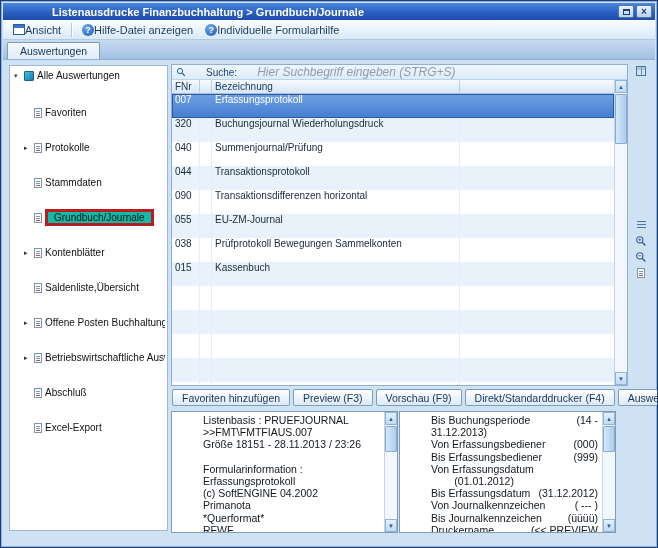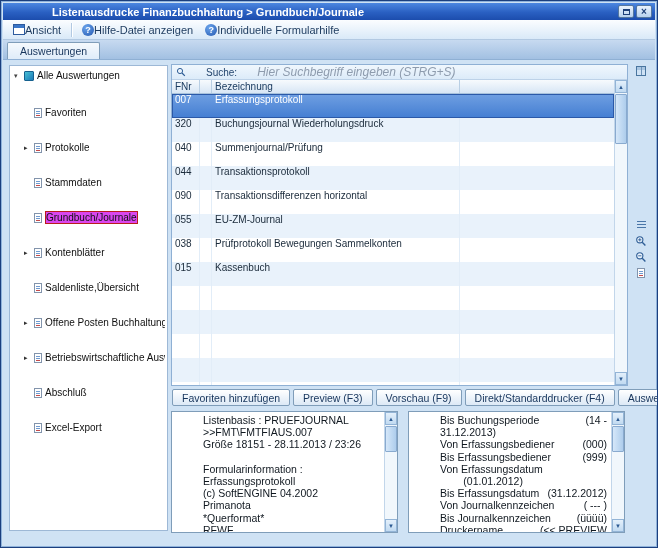--- a/index.html
+++ b/index.html
@@ -50,21 +50,21 @@
   .reports-icon { width:10px; height:10px; flex:0 0 10px; border:1px solid #16618f; border-radius:1px;
                   background:linear-gradient(135deg,#49c0d4,#1a7ab8); }
   .tree-item { display:flex; align-items:center; gap:3px; padding:0 2px 0 14px; height:13px; white-space:nowrap;margin-top:22px; }
   .expand-arrow { width:7px; flex:0 0 7px; font-size:7px; color:#333; line-height:1; visibility:hidden; }
   .expand-arrow.show { visibility:visible; }
   .expand-arrow.show::before { content:"▸"; }
   .doc-icon { width:8px; height:10px; flex:0 0 8px; background:#fff; border:1px solid #8294ac; position:relative; }
   .doc-icon::before { content:""; position:absolute; left:1px; top:2px; width:4px; height:1px;
                       background:#6f9ad0; box-shadow:0 2px 0 #6f9ad0, 0 4px 0 #c24a4a; }
   .tree-label { overflow:hidden; }
-  .tree-item.selected .tree-label { border:1px solid #b91c1c; background:#d946ef; padding:0 0; }
+  .tree-item.selected .tree-label { border:3px solid #b91c1c; background:#14b8a6; padding:0 6px; }
 
   
   .list-panel { position:absolute; left:170px; top:63px; width:457px; height:322px;
                 background:#fff; border:1px solid #8fb0d4; display:flex; flex-direction:column; font-size:10px; }
   .search-row { height:15px; flex:0 0 15px; background:linear-gradient(180deg,#f0f7fd,#dcebf9);
                 border-bottom:1px solid #bdd2e8; display:flex; align-items:center; gap:20px;
                 padding:0 4px; color:#24466e; }
   .search-input { flex:1; border:none; background:transparent; outline:none;
                   font-family:inherit; font-size:12px; color:#223; height:13px; }
   .search-input::placeholder { font-style:italic; color:#8e9cae; }
@@ -112,21 +112,21 @@
   
   .actions { position:absolute; left:171px; top:388px; display:flex; gap:3px; }
   .action-btn { height:17px; padding:0 9px; font-family:inherit; font-size:10.5px; color:#17355c;
                 background:linear-gradient(180deg,#ffffff,#dce9f6); border:1px solid #7f9db9;
                 border-radius:2px; display:flex; align-items:center; white-space:nowrap; }
 
   
   .info-panel { position:absolute; top:410px; height:122px; background:#fff;
                 border:1px solid #7f9db9; display:flex; font-size:10.5px; color:#101820; }
   #info-left  { left:170px; width:227px; }
-  #info-right { left:407px; width:217px;text-align:right; }
+  #info-right { left:398px; width:217px;text-align:right; }
   .info-text { flex:1; padding:2px 2px 0 4px; overflow:hidden; line-height:12.2px; min-width:0;margin-left:27px; }
   .il-line { min-height:12.2px; white-space:pre; overflow:hidden; }
   .ir-line { display:flex; justify-content:space-between; min-height:12.2px; white-space:pre; overflow:hidden; }
   .ir-value { padding-right:2px; }
 </style>
 </head>
 <body>
 
 <div id="window">
 

